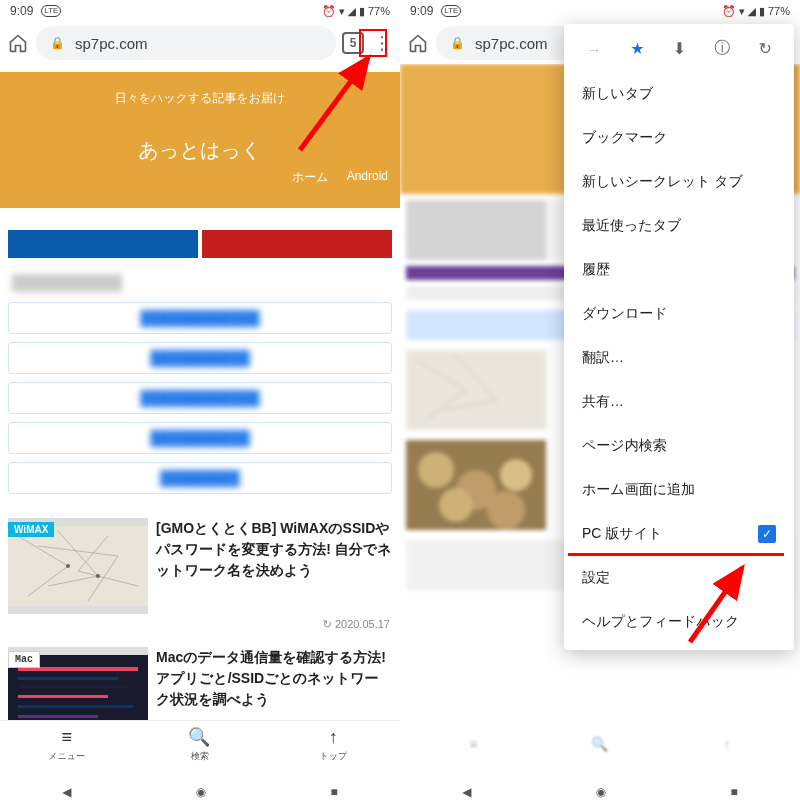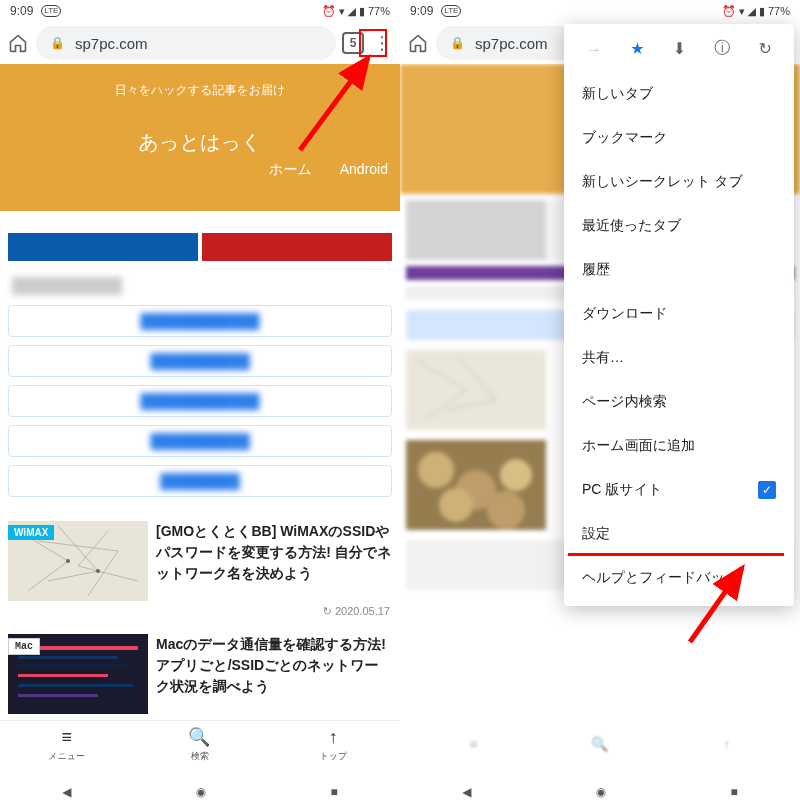--- a/index.html
+++ b/index.html
@@ -15,35 +15,35 @@
 .status-bar .right-icons { display: flex; gap: 3px; align-items: center; font-size: 11px; }
 .lte { border: 1px solid #404040; border-radius: 6px; padding: 0 2px; font-size: 8px; line-height: 10px; }
 
 .chrome-bar { height: 42px; display: flex; align-items: center; padding: 0 6px; gap: 6px; background: #fff; }
 .chrome-home { width: 24px; height: 24px; display: flex; align-items: center; justify-content: center; font-size: 20px; }
 .url-box { flex: 1; height: 34px; background: #f1f3f4; border-radius: 17px; display: flex; align-items: center; padding: 0 14px; gap: 10px; color: #3c4043; font-size: 15px; }
 .lock { font-size: 12px; }
 .tab-count { width: 22px; height: 22px; border: 2px solid #5f6368; border-radius: 4px; display: flex; align-items: center; justify-content: center; font-size: 12px; font-weight: 600; color: #5f6368; }
 .more { width: 24px; height: 24px; display: flex; align-items: center; justify-content: center; font-size: 18px; color: #5f6368; }
 
-.site-header { background: #e6a53a; color: #fff; text-align: center; padding: 18px 0 55px; position: relative; }
+.site-header { background: #e6a53a; color: #fff; text-align: center; padding: 18px 0 44px; position: relative; margin-top: 8px; }
 .tagline { font-size: 12px; margin-bottom: 30px; }
 .site-title { font-size: 20px; font-weight: 400; }
-.nav-links { position: absolute; right: 12px; bottom: 32px; display: flex; gap: 28px; font-size: 14px; }
+.nav-links { position: absolute; right: 12px; bottom: 22px; display: flex; gap: 18px; font-size: 12px; }
 
 .content-blur { padding: 8px; }
 .two-btns { display: flex; gap: 4px; margin: 14px 0; }
 .btn-blue { flex: 1; height: 28px; background: #0b5bad; }
 .btn-red { flex: 1; height: 28px; background: #c41e1e; }
 .blur-label { height: 18px; width: 110px; filter: blur(3px); background: #999; margin: 16px 0 10px 4px; opacity: 0.5; }
 .blur-pill { height: 32px; border: 1px solid #cfe3ff; border-radius: 4px; margin-bottom: 8px; display: flex; align-items: center; justify-content: center; }
 .blur-pill span { filter: blur(3px); color: #2b7de9; font-size: 14px; }
 
 .article { display: flex; gap: 8px; padding: 8px 8px 4px; }
-.thumb { width: 140px; height: 80px; background: #ddd; position: relative; overflow: hidden; }
+.thumb { width: 140px; height: 96px; background: #ddd; position: relative; overflow: hidden; }
 .thumb .badge { position: absolute; top: 4px; left: 0; background: #0bb4e6; color: #fff; font-size: 10px; padding: 2px 6px; font-weight: 600; }
 .thumb .badge.mac { background: #fff; color: #333; border: 1px solid #ccc; font-family: Liberation Mono, monospace; }
 .article-text { flex: 1; font-size: 14px; line-height: 1.5; font-weight: 600; color: #222; }
 .article-date { text-align: right; font-size: 11px; color: #888; padding: 0 10px 8px; }
 .article-date::before { content: "↻ "; }
 
 .bottom-nav { position: absolute; bottom: 0; left: 0; right: 0; height: 48px; background: #fff; border-top: 1px solid #eee; display: flex; }
 .bottom-nav div { flex: 1; display: flex; flex-direction: column; align-items: center; justify-content: center; gap: 2px; }
 .bottom-nav .icon { font-size: 18px; color: #333; }
 .bottom-nav .lbl { font-size: 9px; color: #555; }
@@ -263,20 +263,23 @@
     <div class="menu-item">
         <span>最近使ったタブ</span>
       </div>
     <div class="menu-item">
         <span>履歴</span>
       </div>
     <div class="menu-item">
         <span>ダウンロード</span>
       </div>
     <div class="menu-item">
+        <span>翻訳…</span>
+      </div>
+    <div class="menu-item">
         <span>共有…</span>
       </div>
     <div class="menu-item">
         <span>ページ内検索</span>
       </div>
     <div class="menu-item">
         <span>ホーム画面に追加</span>
       </div>
     <div class="menu-item">
       <span>PC 版サイト</span>

